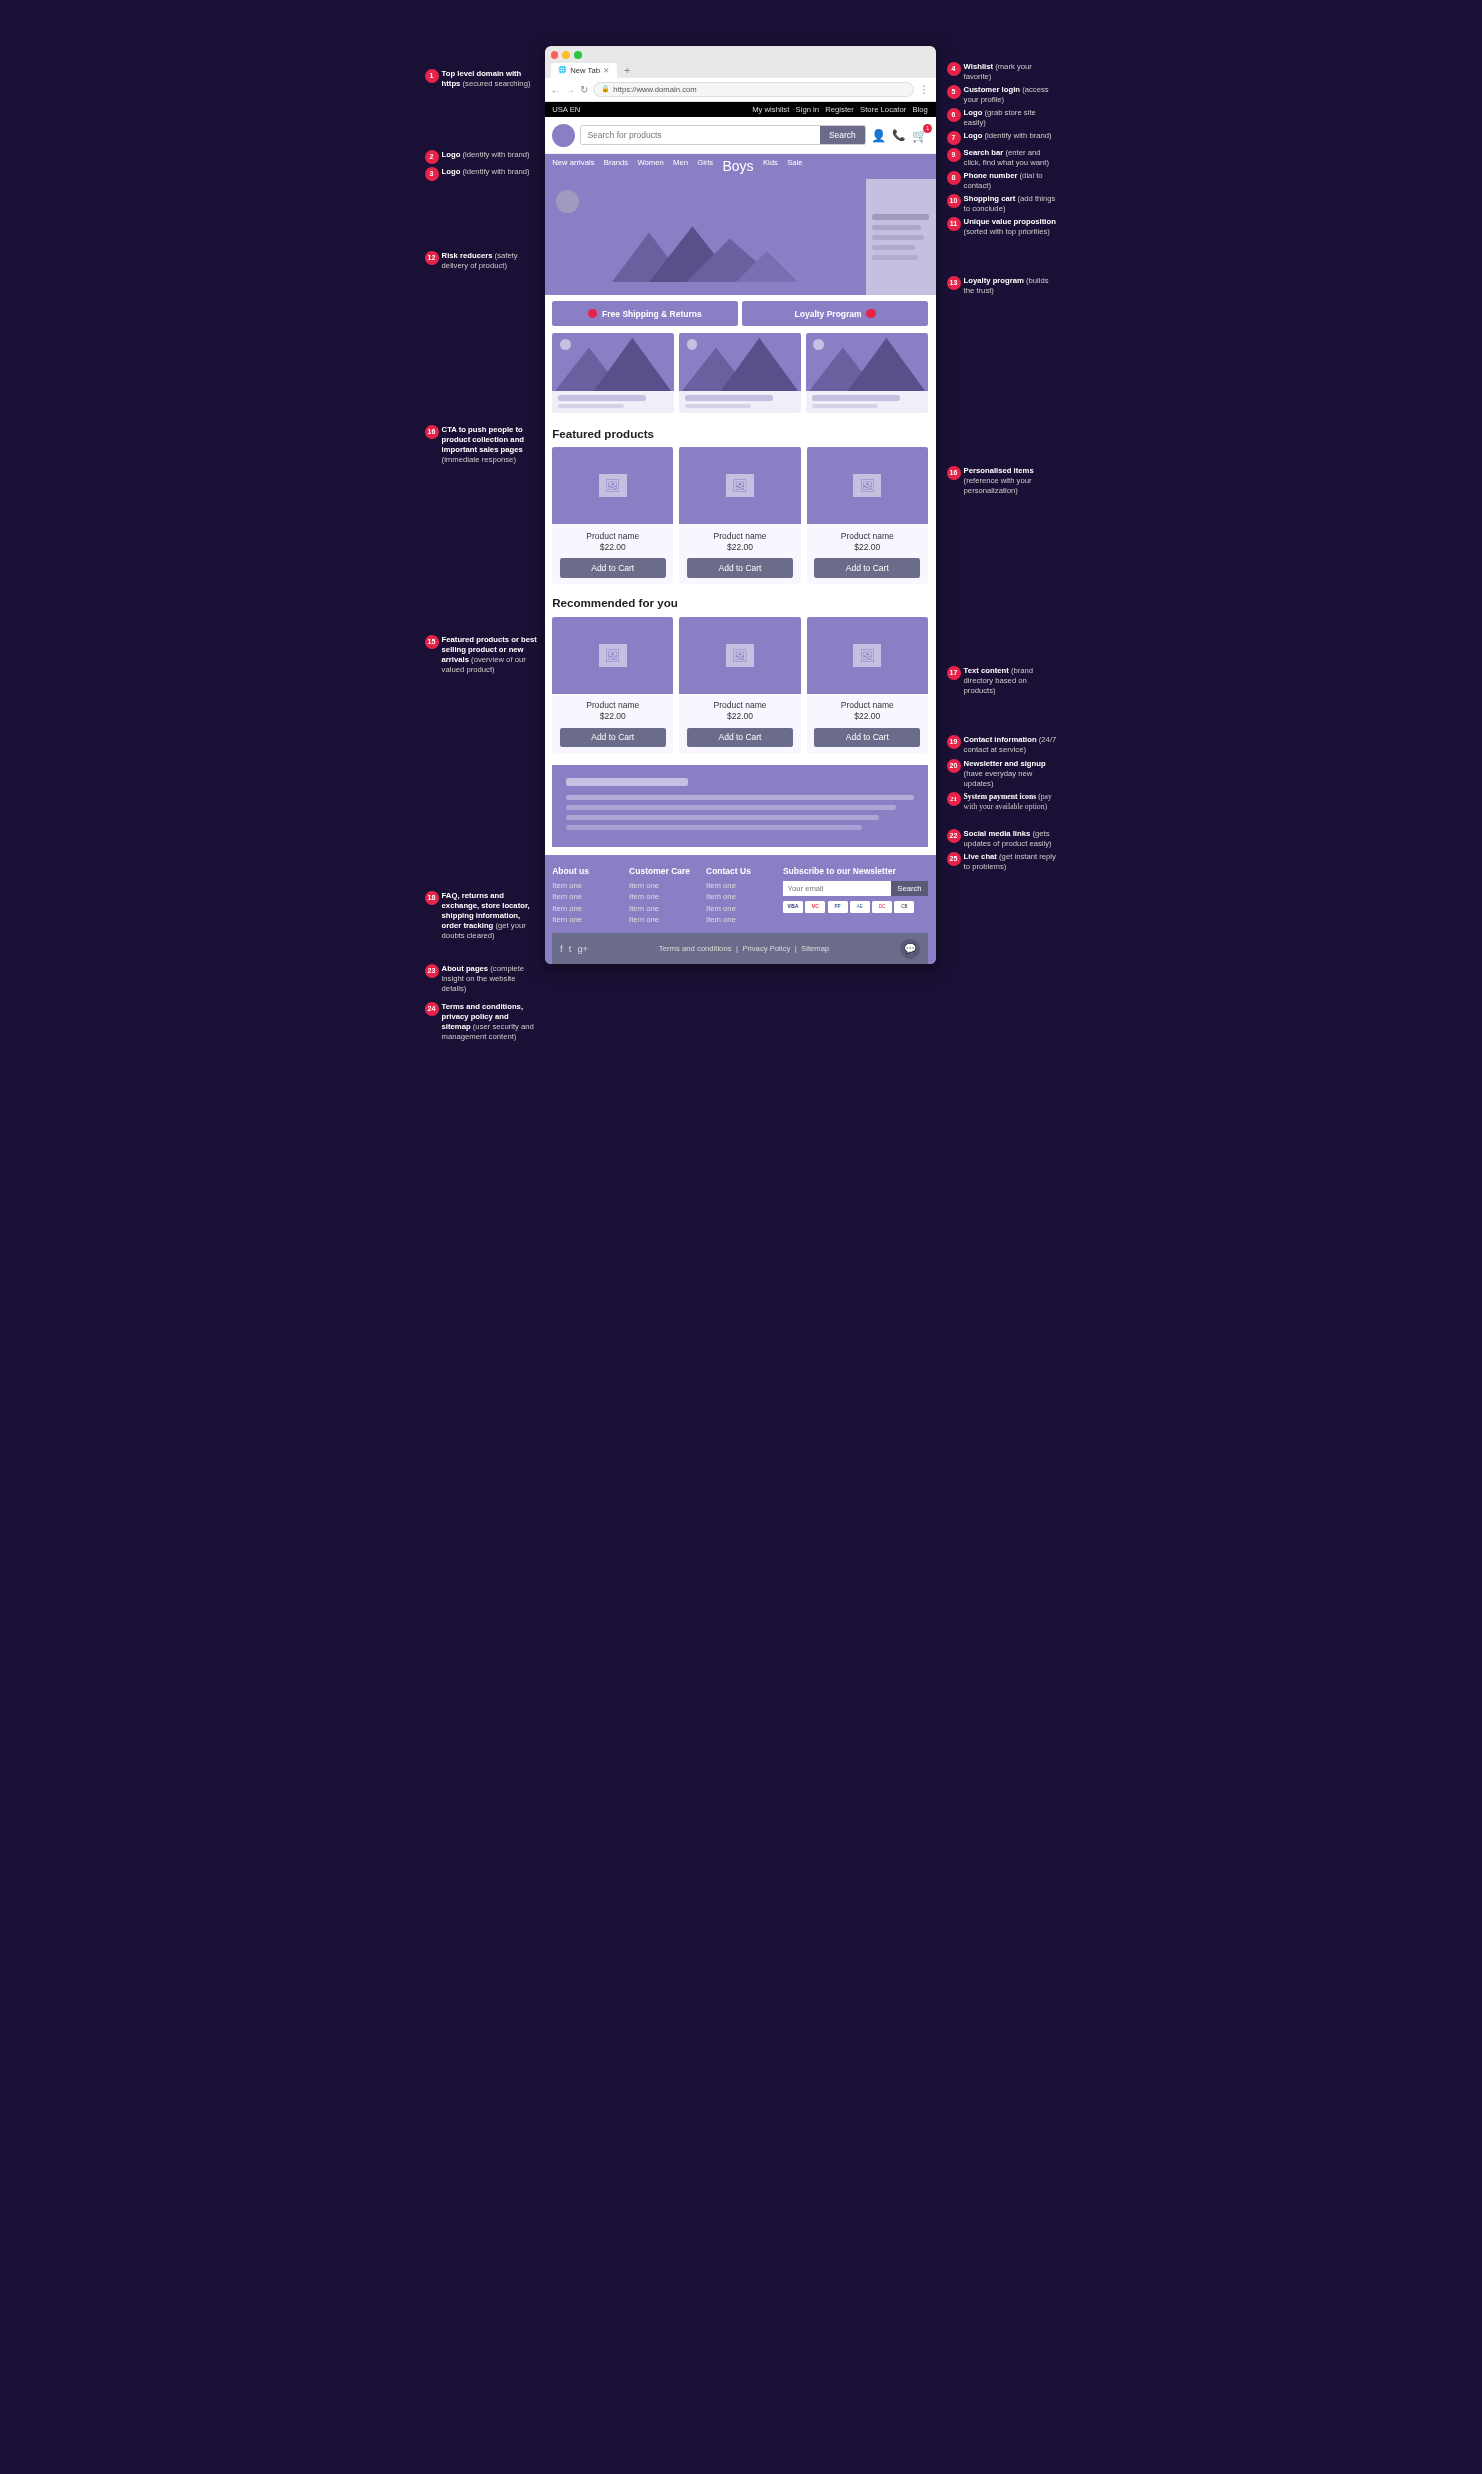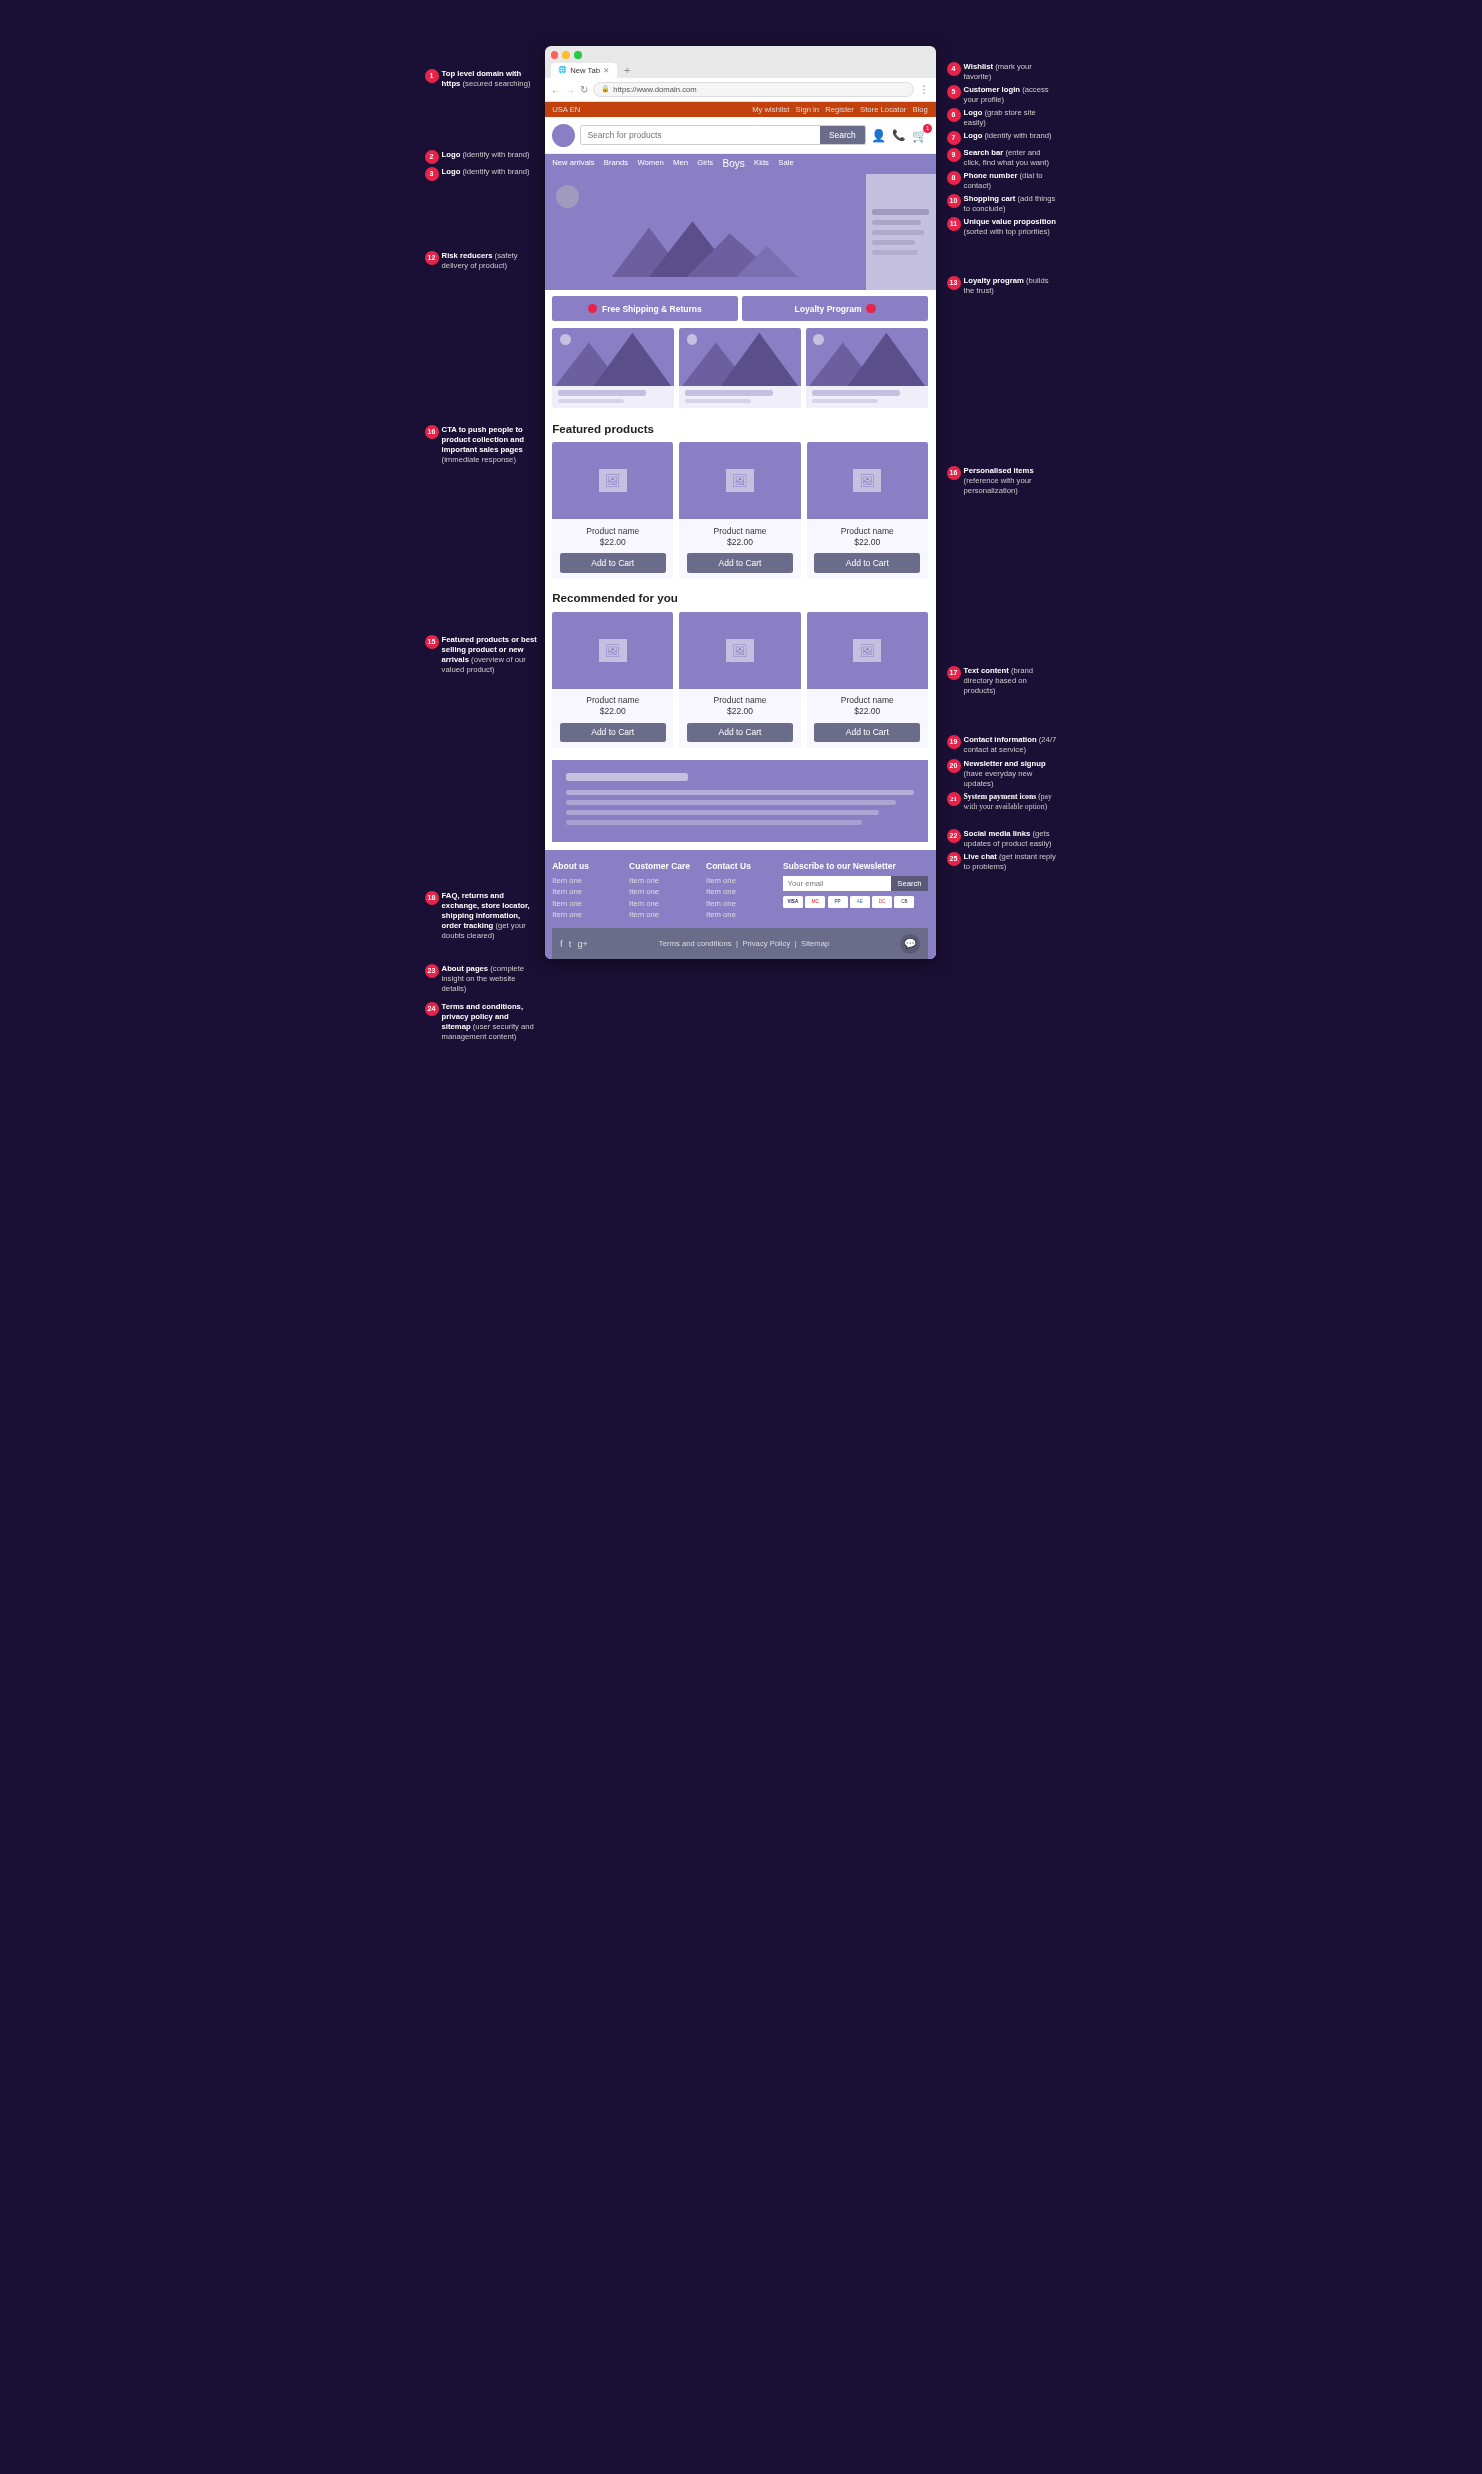--- a/index.html
+++ b/index.html
@@ -123,21 +123,21 @@
         <span style="color:#888;font-size:10px;cursor:pointer;">↻</span>
         <div style="flex:1;background:#f5f5f5;border:0.8px solid #ddd;border-radius:7.7px;padding:2.3px 7.7px;font-size:7.7px;color:#555;display:flex;align-items:center;gap:3.1px;">
           <span style="color:#4CAF50;font-size:7px;">🔒</span>
           <span>https://www.domain.com</span>
         </div>
         <span style="color:#888;font-size:10.8px;cursor:pointer;">⋮</span>
       </div>
 
       <div style="background:#fff;">
 
-        <div style="background:#c2410c;display:flex;justify-content:space-between;align-items:center;padding:3.1px 7.7px;">
+        <div style="background:#000000;display:flex;justify-content:space-between;align-items:center;padding:3.1px 7.7px;">
           <div style="font-size:7.7px;color:#ddd;">
             <span>USA EN</span>
           </div>
           <div style="display:flex;gap:6.2px;font-size:7.7px;color:#ddd;">
             <a style="color:#ddd;text-decoration:none;">My wishlist</a>
             <a style="color:#ddd;text-decoration:none;">Sign in</a>
             <a style="color:#ddd;text-decoration:none;">Register</a>
             <a style="color:#ddd;text-decoration:none;">Store Locator</a>
             <a style="color:#ddd;text-decoration:none;">Blog</a>
           </div>
@@ -158,21 +158,21 @@
             </div>
           </div>
         </div>
 
         <div style="background:#8a7fc5;padding:4.6px 7.7px;display:flex;gap:9.3px;">
           <a style="color:#fff;text-decoration:none;font-size:7.7px;">New arrivals</a>
           <a style="color:#fff;text-decoration:none;font-size:7.7px;">Brands</a>
           <a style="color:#fff;text-decoration:none;font-size:7.7px;">Women</a>
           <a style="color:#fff;text-decoration:none;font-size:7.7px;">Men</a>
           <a style="color:#fff;text-decoration:none;font-size:7.7px;">Girls</a>
-          <a style="color:#fff;text-decoration:none;font-size:10px;">Boys</a>
+          <a style="color:#fff;text-decoration:none;font-size:14px;">Boys</a>
           <a style="color:#fff;text-decoration:none;font-size:7.7px;">Kids</a>
           <a style="color:#fff;text-decoration:none;font-size:7.7px;">Sale</a>
         </div>
 
         <div style="display:flex;background:#8a7fc5;min-height:116px;position:relative;overflow:hidden;">
           <div style="flex:1;position:relative;padding:11.6px;">
 
             <div style="width:23px;height:23px;background:#a09abe;border-radius:50%;margin-bottom:6.2px;"></div>
 
             <svg viewBox="0 0 300 100" width="100%" height="62" style="display:block;">

